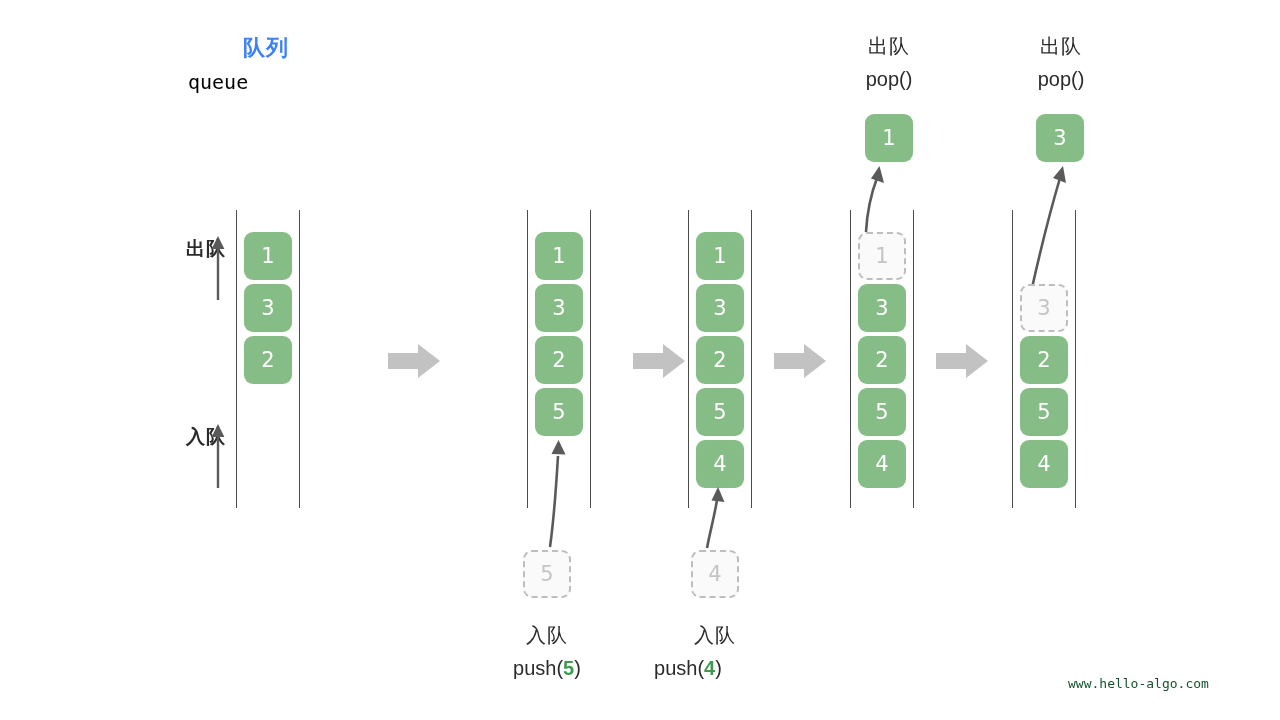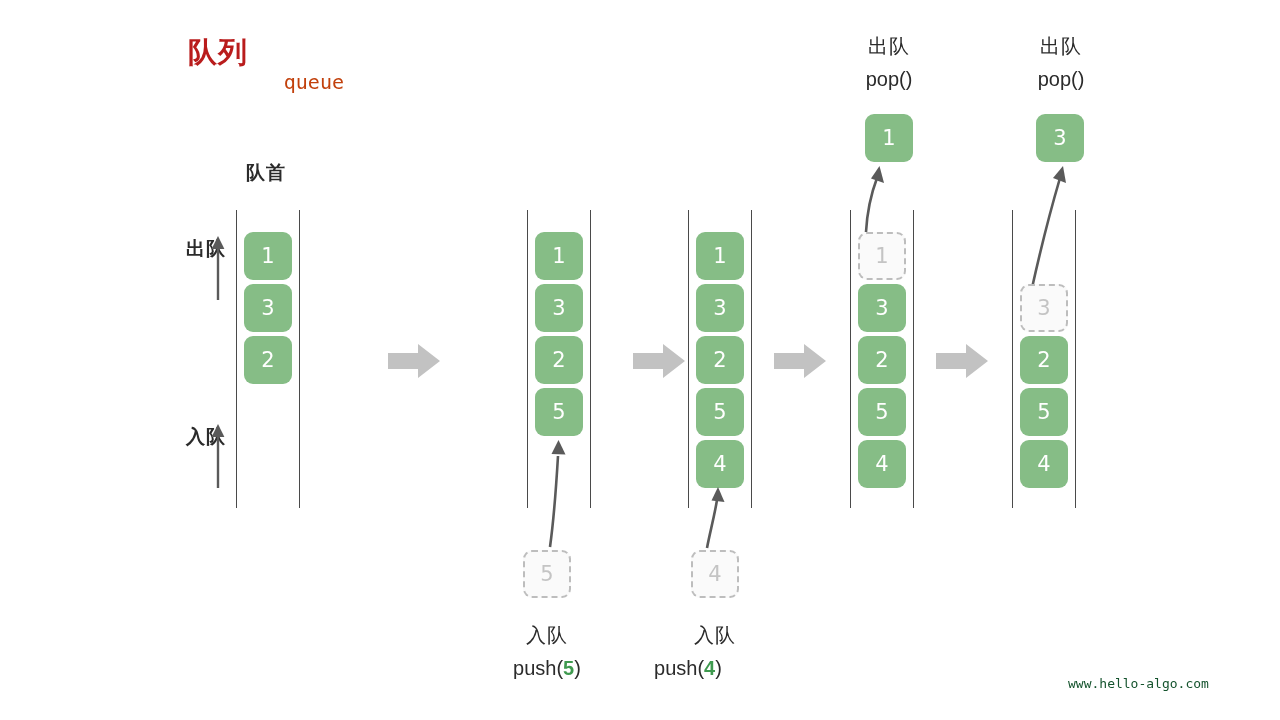--- a/index.html
+++ b/index.html
@@ -16,32 +16,32 @@
     position: relative;
     width: 1280px;
     height: 720px;
     background: #ffffff;
     overflow: hidden;
   }
   .abs { position: absolute; }
 
   
   .title-cn {
-    font-size: 29px;
+    font-size: 22px;
     font-weight: bold;
-    color: #b91c1c;
-    text-align: left;
+    color: #3b82f6;
+    text-align: center;
     letter-spacing: 1px;
     white-space: nowrap;
   }
   .title-code {
     font-family: "DejaVu Sans Mono", "Liberation Mono", monospace;
     font-size: 20px;
-    color: #c2410c;
-    text-align: right;
+    color: #000000;
+    text-align: left;
     white-space: nowrap;
   }
   .label-bold {
     font-size: 19px;
     font-weight: bold;
     color: #2b2b2b;
     text-align: center;
     white-space: nowrap;
     letter-spacing: 1px;
   }
@@ -98,21 +98,20 @@
   .vsvg { display: block; }
 </style>
 </head>
 <body>
 
 <div id="stage">
 
   <div class="abs title-cn" style="left:188px; top:33px; width:156px;">队列</div>
   <div class="abs title-code" style="left:188px; top:70px; width:156px;">queue</div>
 
-  <div class="abs label-bold" style="left:188px; top:160px; width:156px;">队首</div>
 
   <div class="abs" style="left:146px; top:236px; width:80px; text-align:right;">
     <span class="label-bold">出队</span>
   </div>
   <svg class="abs vsvg" style="left:208px; top:234px;" width="20" height="68" viewBox="0 0 20 68">
     <line x1="10" y1="66" x2="10" y2="12" stroke="#5a5a5a" stroke-width="2.4"></line>
     <polygon points="10,2 3.6,15 16.4,15" fill="#5a5a5a"></polygon>
   </svg>
 
   <div class="abs" style="left:146px; top:424px; width:80px; text-align:right;">

